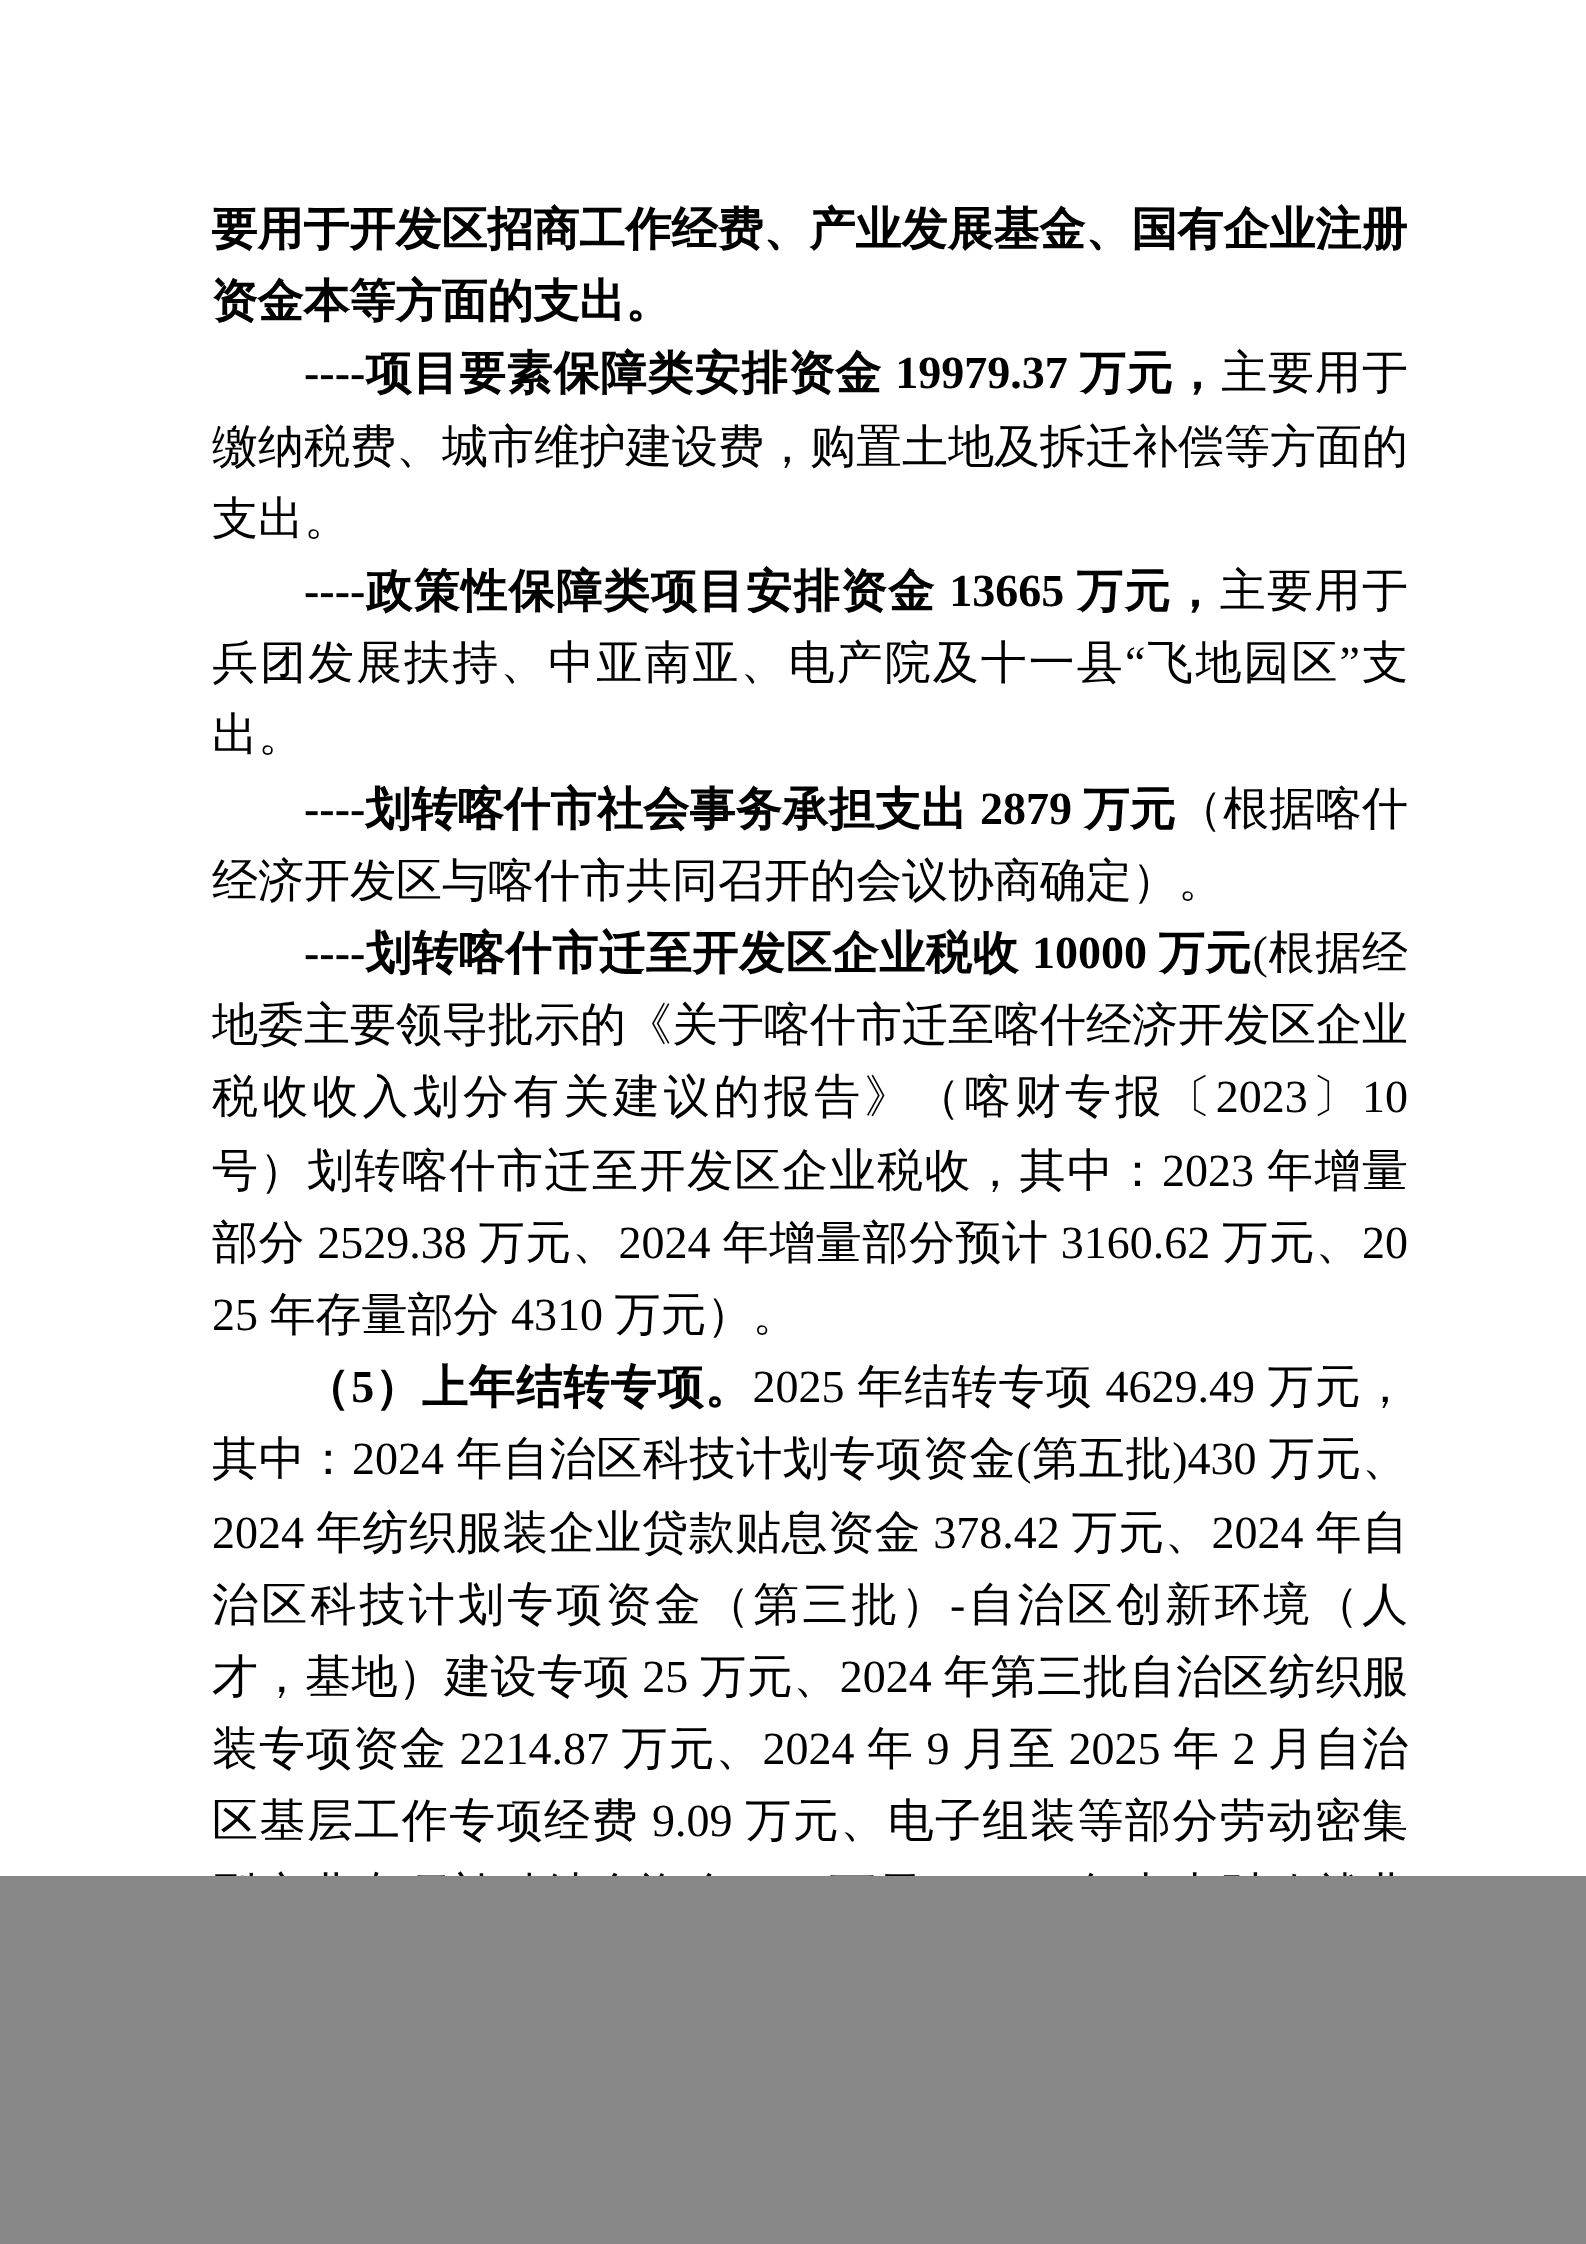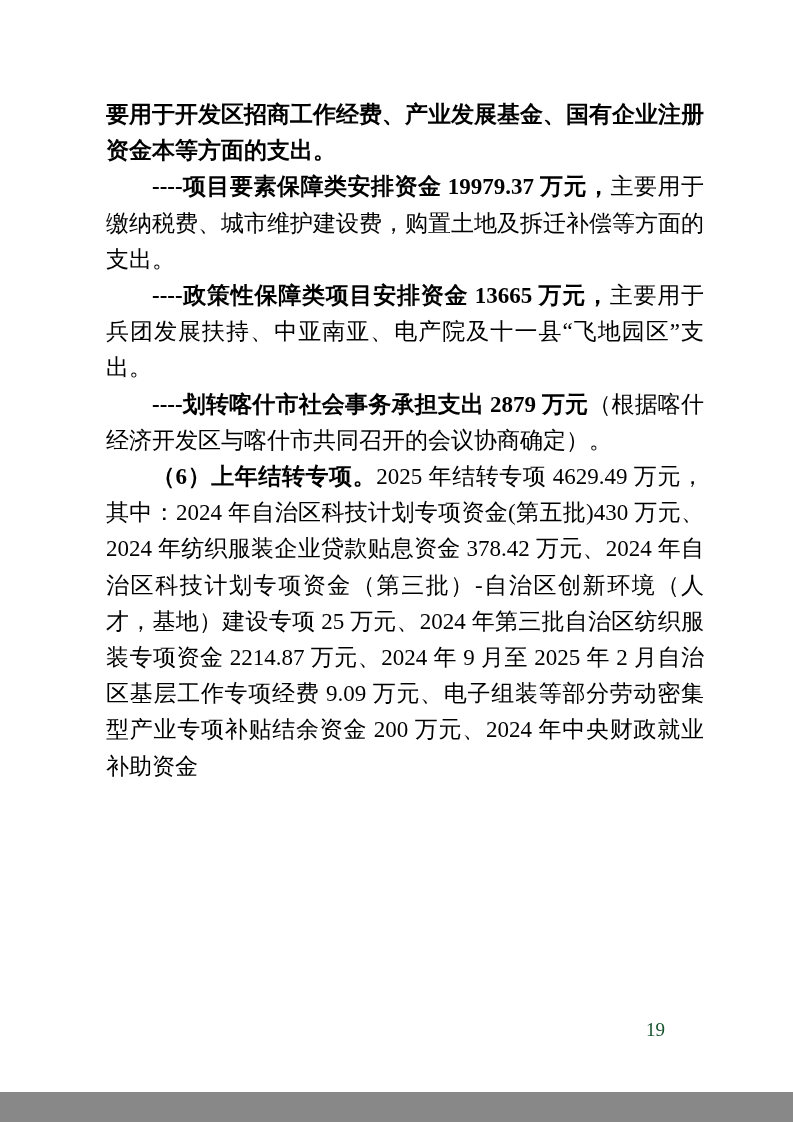--- a/index.html
+++ b/index.html
@@ -3,21 +3,21 @@
 <meta charset="utf-8">
 <style>
   html, body {
     margin: 0;
     padding: 0;
     background: #888;
   }
   .page {
     position: relative;
     width: 793px;
-    height: 1092px;
+    height: 938px;
     margin: 0 auto;
     background: #ffffff;
     overflow: hidden;
     font-family: "Liberation Serif", serif;
     color: #000000;
   }
   .doc-body {
     position: absolute;
     left: 106px;
     top: 97px;
@@ -53,16 +53,17 @@
 </style>
 </head>
 <body>
 
 <div class="page">
   <div class="doc-body">
       <p class="para"><span class="seg bold">要用于开发区招商工作经费、产业发展基金、国有企业注册资金本等方面的支出。</span></p>
       <p class="para indent"><span class="seg bold">----项目要素保障类安排资金 19979.37 万元，</span><span class="seg">主要用于缴纳税费、城市维护建设费，购置土地及拆迁补偿等方面的支出。</span></p>
       <p class="para indent"><span class="seg bold">----政策性保障类项目安排资金 13665 万元，</span><span class="seg">主要用于兵团发展扶持、中亚南亚、电产院及十一县“飞地园区”支出。</span></p>
       <p class="para indent"><span class="seg bold">----划转喀什市社会事务承担支出 2879 万元</span><span class="seg">（根据喀什经济开发区与喀什市共同召开的会议协商确定）。</span></p>
-      <p class="para indent"><span class="seg bold">（6）上年结转专项。</span><span class="seg">2025 年结转专项 4629.49 万元，其中：2024 年自治区科技计划专项资金(第五批)430 万元、2024 年纺织服装企业贷款贴息资金 378.42 万元、2024 年自治区科技计划专项资金（第三批）-自治区创新环境（人才，基地）建设专项 25 万元、2024 年第三批自治区纺织服装专项资金 2214.87 万元、2024 年 9 月至 2025 年 2 月自治区基层工作专项经费 9.09 万元、电子组装等部分劳动密集型产业专项补贴结余资金 200 万元、2024 年中央财政就业补助资金</span></p>
+      <p class="para indent"><span class="seg bold">----划转喀什市迁至开发区企业税收 10000 万元</span><span class="seg">(根据经地委主要领导批示的《关于喀什市迁至喀什经济开发区企业税收收入划分有关建议的报告》（喀财专报〔2023〕10 号）划转喀什市迁至开发区企业税收，其中：2023 年增量部分 2529.38 万元、2024 年增量部分预计 3160.62 万元、2025 年存量部分 4310 万元）。</span></p>
+      <p class="para indent"><span class="seg bold">（5）上年结转专项。</span><span class="seg">2025 年结转专项 4629.49 万元，其中：2024 年自治区科技计划专项资金(第五批)430 万元、2024 年纺织服装企业贷款贴息资金 378.42 万元、2024 年自治区科技计划专项资金（第三批）-自治区创新环境（人才，基地）建设专项 25 万元、2024 年第三批自治区纺织服装专项资金 2214.87 万元、2024 年 9 月至 2025 年 2 月自治区基层工作专项经费 9.09 万元、电子组装等部分劳动密集型产业专项补贴结余资金 200 万元、2024 年中央财政就业补助资金</span></p>
     </div>
   <div class="page-number">19</div>
 </div>
 
 </body></html>

